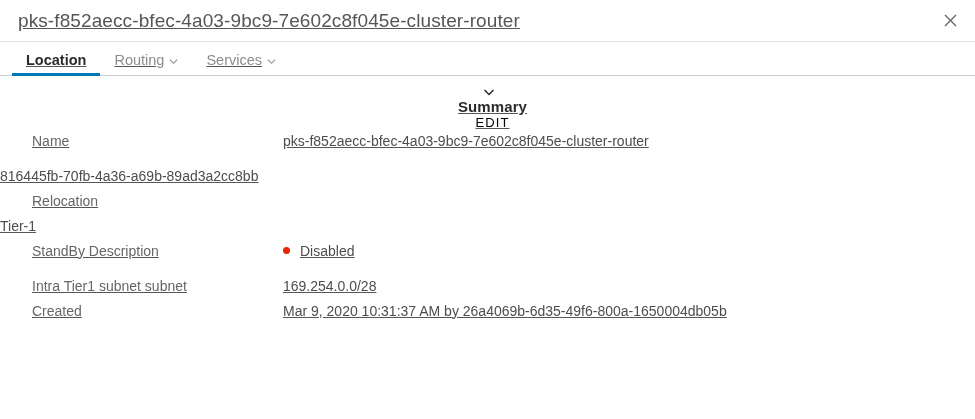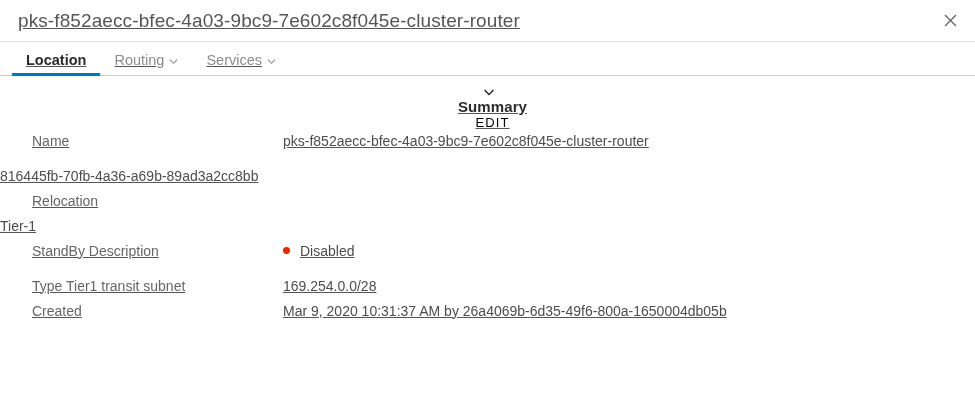--- a/index.html
+++ b/index.html
@@ -243,21 +243,21 @@
         <div class="row-value">Tier-1</div>
       </div>
       <div class="row gap-after">
         <div class="row-label">StandBy Description</div>
         <div class="row-value">
           <span class="status-dot"></span>
           <span>Disabled</span>
         </div>
       </div>
       <div class="row">
-        <div class="row-label">Type Tier1 transit subnet</div>
+        <div class="row-label">Intra Tier1 subnet subnet</div>
         <div class="row-value">169.254.0.0/28</div>
       </div>
       <div class="row">
         <div class="row-label">Created</div>
         <div class="row-value">Mar 9, 2020 10:31:37 AM by 26a4069b-6d35-49f6-800a-1650004db05b</div>
       </div>
     </div>
 
 </div>
 

